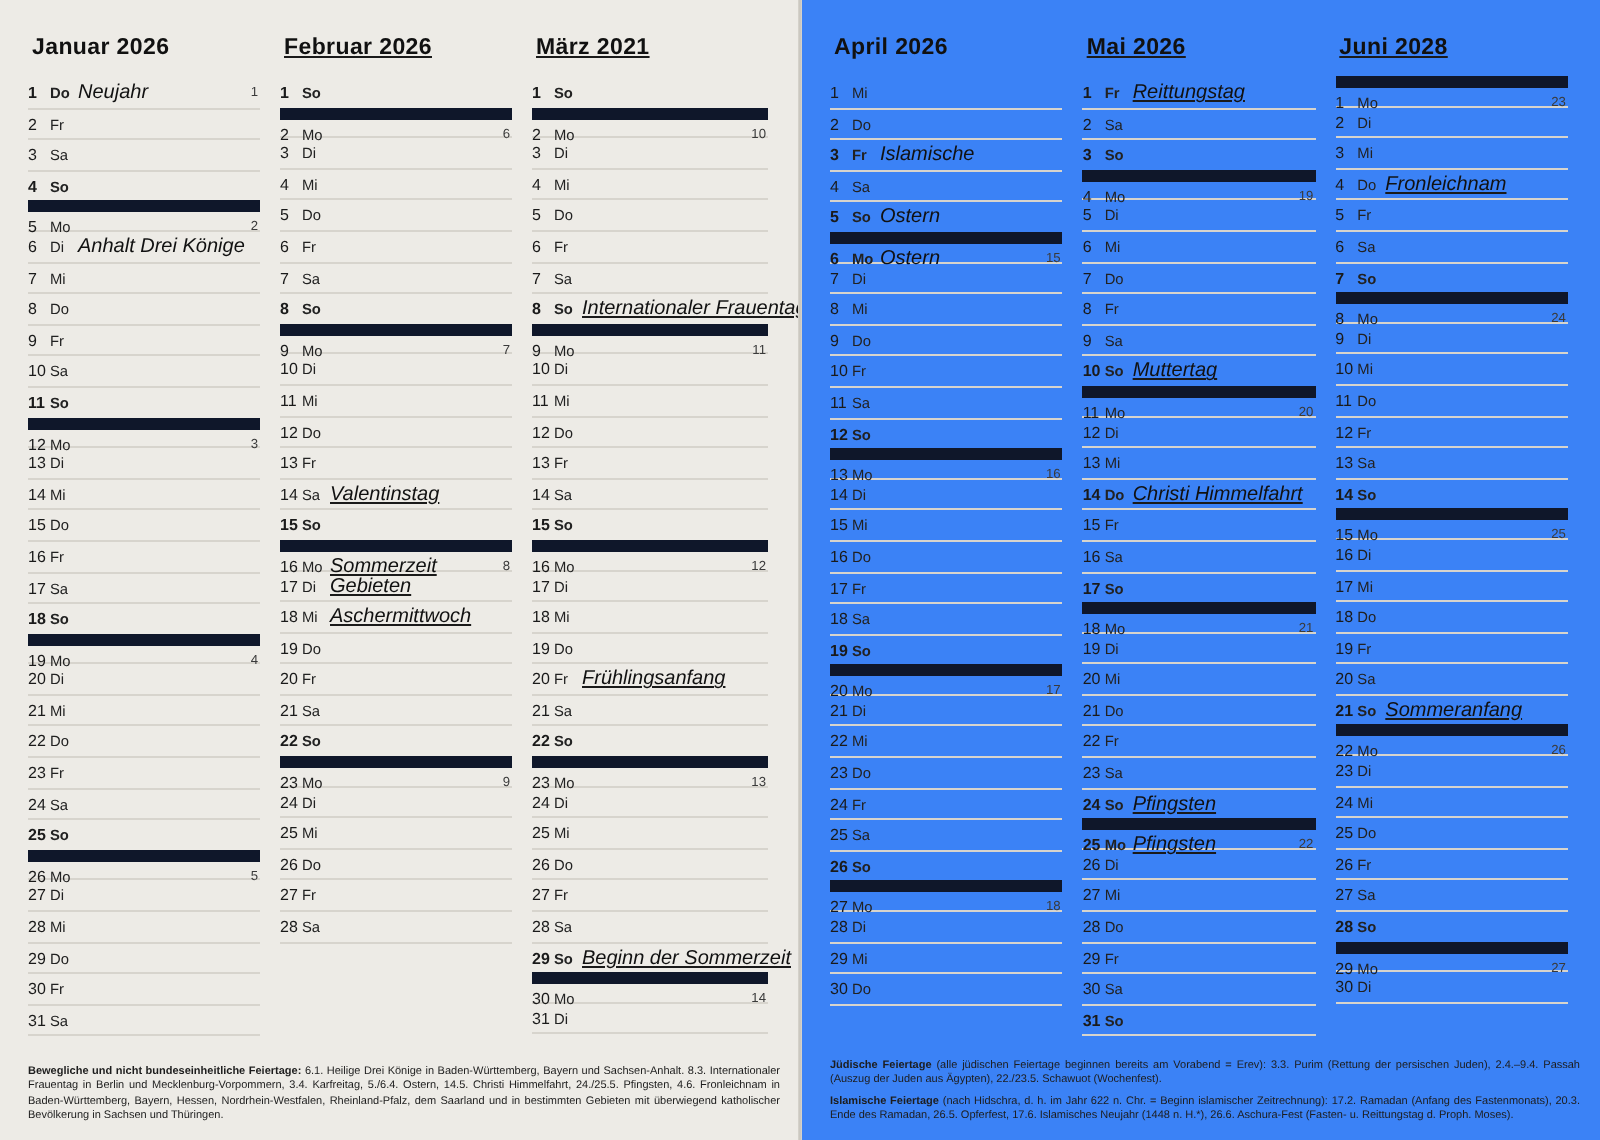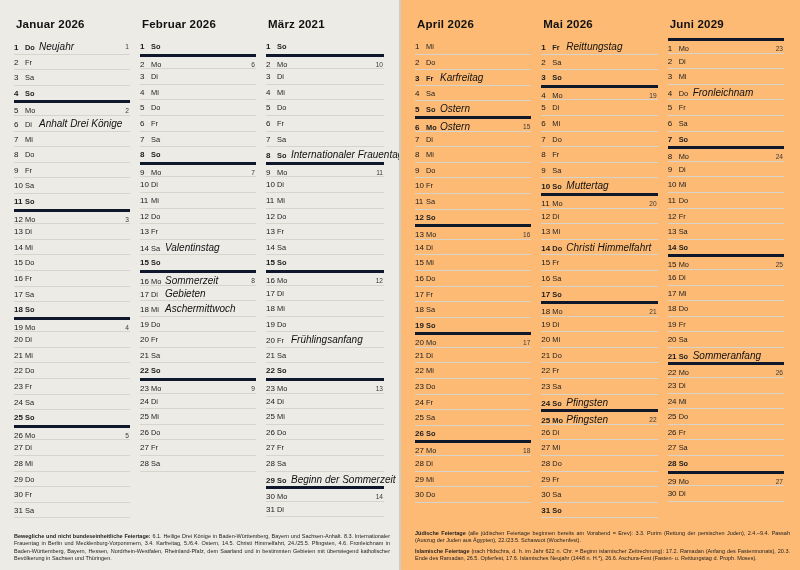--- a/index.html
+++ b/index.html
@@ -17,49 +17,49 @@
     box-sizing:border-box;
   }
   .half{
     position:absolute;
     top:0;
     width:400px;height:570px;
     box-sizing:border-box;
     padding:18px 10px 0 14px;
   }
   .half.left{left:0;background:#edebe6;}
-  .half.right{left:400px;background:#fdba74;border-left:1px solid #cfccc5;}
+  .half.right{left:400px;background:#3b82f6;border-left:1px solid #cfccc5;}
   .cols{
     display:flex;
     gap:0px;
   }
   .col{
     width:124px;
     box-sizing:border-box;
     padding-right:6px;
   }
-  .col + .col{ margin-left:4px; }
+  .col + .col{ margin-left:4px;text-decoration:underline; }
   .month-title{
     font-size:11.5px;
     font-weight:bold;
     letter-spacing:.2px;
     margin:0 0 9px 2px;
     color:#111;
   }
   .days{ }
   .day{
     position:relative;
     height:15.6px;
     line-height:15.6px;
     font-size:7.6px;
     white-space:nowrap;
     border-bottom:1px solid #d7d4cd;
     box-sizing:border-box;
   }
-  .day.weekstart{ border-top:3px solid #0f172a; margin-top:-1px; }
+  .day.weekstart{ border-top:6px solid #0f172a; margin-top:-1px; }
   .num{
     display:inline-block;
     width:11px;
     text-align:left;
     font-size:8px;
   }
   .dow{
     display:inline-block;
     width:14px;
     font-size:7.4px;
@@ -218,21 +218,21 @@
     </div>
   </div>
 
   <div class="half right">
     <div class="cols">
       <div class="col">
         <div class="month-title">April 2026</div>
         <div class="days">
             <div class="day"><span class="num">1</span><span class="dow">Mi</span></div>
             <div class="day"><span class="num">2</span><span class="dow">Do</span></div>
-            <div class="day hol"><span class="num">3</span><span class="dow">Fr</span><span class="ev">Karfreitag</span></div>
+            <div class="day hol"><span class="num">3</span><span class="dow">Fr</span><span class="ev">Islamische</span></div>
             <div class="day"><span class="num">4</span><span class="dow">Sa</span></div>
             <div class="day sun hol"><span class="num">5</span><span class="dow">So</span><span class="ev">Ostern</span></div>
             <div class="day weekstart hol"><span class="num">6</span><span class="dow">Mo</span><span class="ev">Ostern</span><span class="wk">15</span></div>
             <div class="day"><span class="num">7</span><span class="dow">Di</span></div>
             <div class="day"><span class="num">8</span><span class="dow">Mi</span></div>
             <div class="day"><span class="num">9</span><span class="dow">Do</span></div>
             <div class="day"><span class="num">10</span><span class="dow">Fr</span></div>
             <div class="day"><span class="num">11</span><span class="dow">Sa</span></div>
             <div class="day sun hol"><span class="num">12</span><span class="dow">So</span></div>
             <div class="day weekstart"><span class="num">13</span><span class="dow">Mo</span><span class="wk">16</span></div>
@@ -285,21 +285,21 @@
             <div class="day weekstart hol"><span class="num">25</span><span class="dow">Mo</span><span class="ev">Pfingsten</span><span class="wk">22</span></div>
             <div class="day"><span class="num">26</span><span class="dow">Di</span></div>
             <div class="day"><span class="num">27</span><span class="dow">Mi</span></div>
             <div class="day"><span class="num">28</span><span class="dow">Do</span></div>
             <div class="day"><span class="num">29</span><span class="dow">Fr</span></div>
             <div class="day"><span class="num">30</span><span class="dow">Sa</span></div>
             <div class="day sun hol"><span class="num">31</span><span class="dow">So</span></div>
           </div>
       </div>
       <div class="col">
-        <div class="month-title">Juni 2029</div>
+        <div class="month-title">Juni 2028</div>
         <div class="days">
             <div class="day weekstart"><span class="num">1</span><span class="dow">Mo</span><span class="wk">23</span></div>
             <div class="day"><span class="num">2</span><span class="dow">Di</span></div>
             <div class="day"><span class="num">3</span><span class="dow">Mi</span></div>
             <div class="day"><span class="num">4</span><span class="dow">Do</span><span class="ev">Fronleichnam</span></div>
             <div class="day"><span class="num">5</span><span class="dow">Fr</span></div>
             <div class="day"><span class="num">6</span><span class="dow">Sa</span></div>
             <div class="day sun hol"><span class="num">7</span><span class="dow">So</span></div>
             <div class="day weekstart"><span class="num">8</span><span class="dow">Mo</span><span class="wk">24</span></div>
             <div class="day"><span class="num">9</span><span class="dow">Di</span></div>

